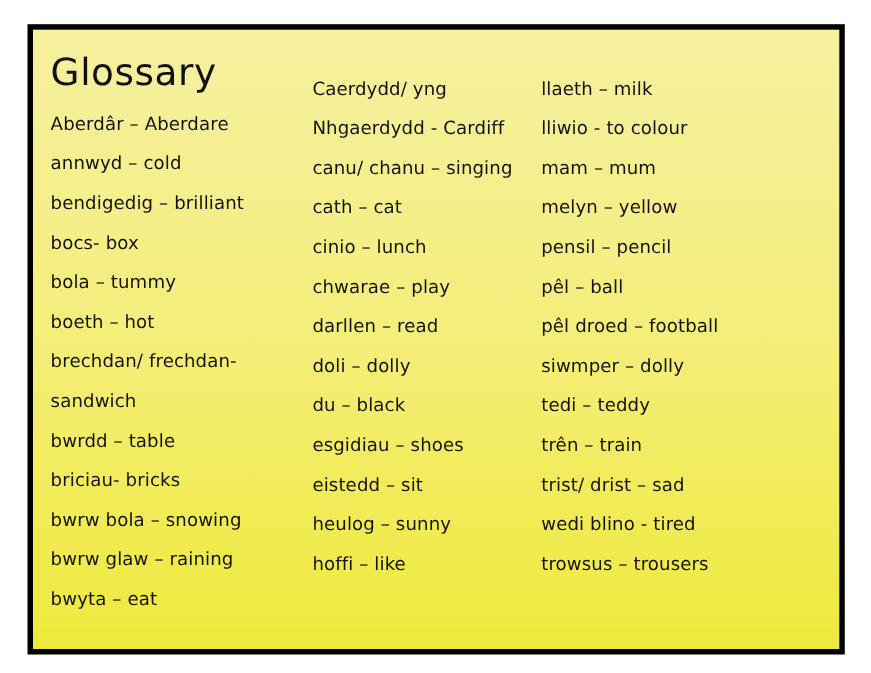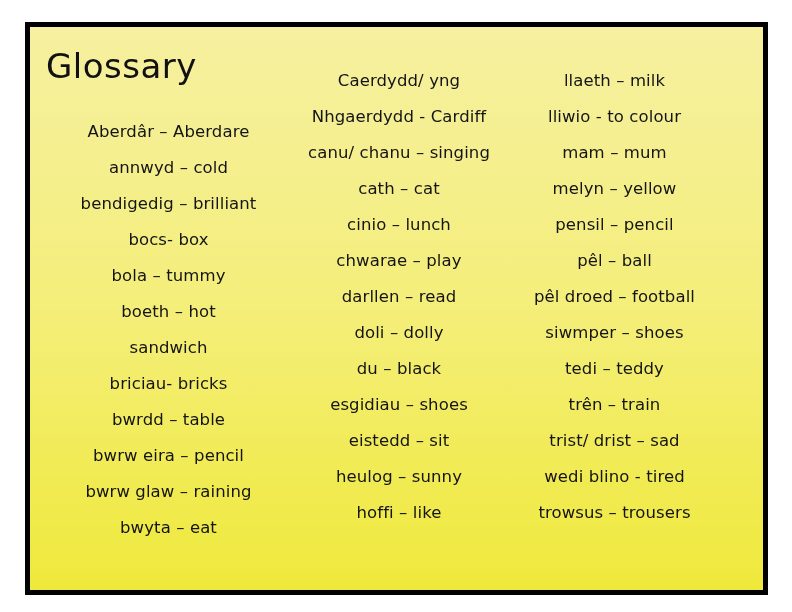--- a/index.html
+++ b/index.html
@@ -23,21 +23,20 @@
     box-sizing: border-box;
     border: 5px solid #000000;
     background: linear-gradient(to bottom, #f6f0a0 0%, #f5ef93 18%, #f4ee78 52%, #f1eb56 78%, #efe93c 100%);
     overflow: hidden;
   }
 
   #content {
     position: relative;
     width: 100%;
     height: 100%;
-    text-align: center;
   }
 
   .title {
     position: absolute;
     left: 16px;
     top: 22px;
     font-family: "DejaVu Sans", sans-serif;
     font-size: 34px;
     font-weight: 400;
     letter-spacing: 0.5px;
@@ -57,41 +56,42 @@
   .entry {
     font-family: "DejaVu Sans", sans-serif;
     font-size: 16.5px;
     font-weight: 400;
     color: #141414;
     letter-spacing: 0.1px;
     height: 36px;
     line-height: 36px;
     white-space: nowrap;
   }
-  #col-1 .entry:first-child { margin-top: 51px; }
+  #col-1 .entry:first-child { margin-top: 32px; }
 </style>
 </head>
 <body>
 
 <div id="slide">
   <div id="content">
 
     <div class="title">Glossary</div>
 
     <div class="col" id="col-1">
         <div class="entry">Aberdâr – Aberdare</div>
         <div class="entry">annwyd – cold</div>
         <div class="entry">bendigedig – brilliant</div>
         <div class="entry">bocs- box</div>
         <div class="entry">bola – tummy</div>
         <div class="entry">boeth – hot</div>
+        <div class="entry">brechdan/ frechdan-</div>
         <div class="entry">sandwich</div>
+        <div class="entry">bwrdd – table</div>
         <div class="entry">briciau- bricks</div>
-        <div class="entry">bwrdd – table</div>
-        <div class="entry">bwrw eira – pencil</div>
+        <div class="entry">bwrw bola – snowing</div>
         <div class="entry">bwrw glaw – raining</div>
         <div class="entry">bwyta – eat</div>
       </div>
     <div class="col" id="col-2">
         <div class="entry">Caerdydd/ yng</div>
         <div class="entry">Nhgaerdydd - Cardiff</div>
         <div class="entry">canu/ chanu – singing</div>
         <div class="entry">cath – cat</div>
         <div class="entry">cinio – lunch</div>
         <div class="entry">chwarae – play</div>
@@ -104,21 +104,21 @@
         <div class="entry">hoffi – like</div>
       </div>
     <div class="col" id="col-3">
         <div class="entry">llaeth – milk</div>
         <div class="entry">lliwio -  to colour</div>
         <div class="entry">mam – mum</div>
         <div class="entry">melyn – yellow</div>
         <div class="entry">pensil – pencil</div>
         <div class="entry">pêl – ball</div>
         <div class="entry">pêl droed – football</div>
-        <div class="entry">siwmper – shoes</div>
+        <div class="entry">siwmper – dolly</div>
         <div class="entry">tedi – teddy</div>
         <div class="entry">trên – train</div>
         <div class="entry">trist/ drist – sad</div>
         <div class="entry">wedi blino - tired</div>
         <div class="entry">trowsus – trousers</div>
       </div>
 
   </div>
 </div>
 

